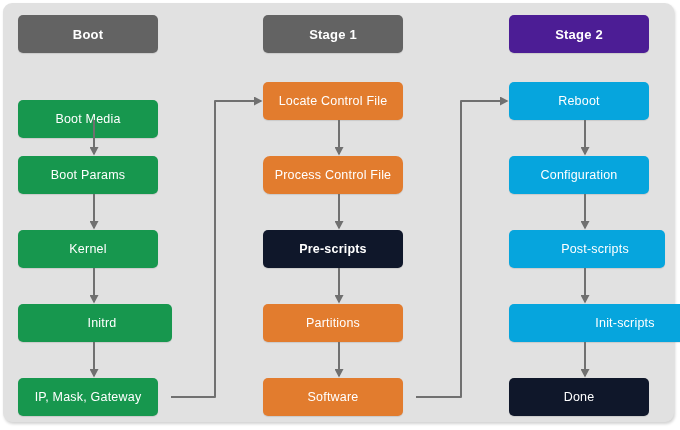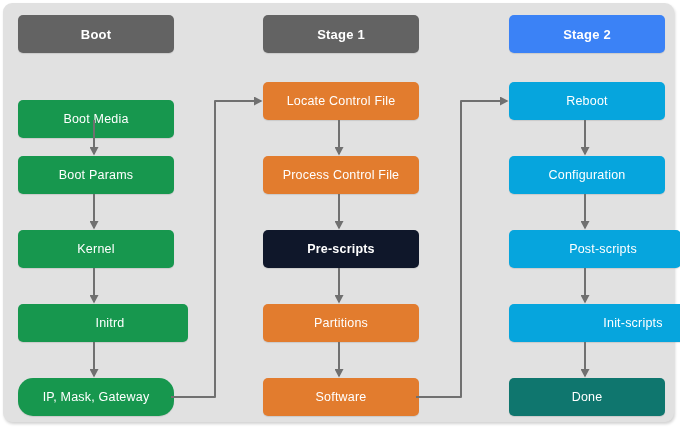--- a/index.html
+++ b/index.html
@@ -7,58 +7,58 @@
     width:680px;height:430px;position:relative;overflow:hidden;
     background:#ffffff;
     font-family:"Liberation Sans","DejaVu Sans",sans-serif;
   }
   .canvas{
     position:absolute;left:3px;top:3px;width:671px;height:419px;
     border-radius:9px;
     box-shadow:1px 2px 3px rgba(0,0,0,0.18);
   }
   .box{
-    position:absolute;width:156px;height:38px;border-radius:5px;
+    position:absolute;width:140px;height:38px;border-radius:5px;
     display:flex;align-items:center;justify-content:center;
     color:#ffffff;font-size:12.5px;line-height:1;
     box-shadow:0 1px 1px rgba(0,0,0,0.10);
     letter-spacing:0.2px;
   }
   .hdr{font-weight:bold;font-size:13px;}
   .c0{left:18px}.c1{left:263px}.c2{left:509px}
   .r0{top:15px}.r1{top:82px}.r2{top:156px}.r3{top:230px}.r4{top:304px}.r5{top:378px}
   svg.connectors{position:absolute;left:0;top:0;pointer-events:none;}
   svg.connectors path.ln{fill:none;stroke-width:2;stroke-linejoin:round;}
 </style>
 </head>
 <body>
 
 <div class="canvas" style="background-color: rgb(225, 225, 225);"></div>
 
 <div class="box hdr c0 r0" style="background-color: rgb(99, 99, 99);">Boot</div>
 <div class="box hdr c1 r0" style="background-color: rgb(99, 99, 99);">Stage 1</div>
-<div class="box hdr c2 r0" style="background-color: #3b82f6;">Stage 2</div>
+<div class="box hdr c2 r0" style="background-color: #4c1d95;">Stage 2</div>
 
 <div class="box c0 r1" style="background-color: rgb(23, 151, 78); margin-top: 18px;">Boot Media</div>
 <div class="box c0 r2" style="background-color: rgb(23, 151, 78);">Boot Params</div>
 <div class="box c0 r3" style="background-color: rgb(23, 151, 78);">Kernel</div>
 <div class="box c0 r4" style="background-color: rgb(23, 151, 78); padding-left: 14px;">Initrd</div>
-<div class="box c0 r5" style="background-color: rgb(23, 151, 78); border-radius: 15px;">IP, Mask, Gateway</div>
+<div class="box c0 r5" style="background-color: rgb(23, 151, 78);">IP, Mask, Gateway</div>
 
 <div class="box c1 r1" style="background-color: rgb(226, 124, 46);">Locate Control File</div>
-<div class="box c1 r2" style="background-color: rgb(226, 124, 46);">Process Control File</div>
+<div class="box c1 r2" style="background-color: rgb(226, 124, 46); border-radius: 7px;">Process Control File</div>
 <div class="box c1 r3" style="background-color: #0f172a; font-weight: bold;">Pre-scripts</div>
 <div class="box c1 r4" style="background-color: rgb(226, 124, 46);">Partitions</div>
 <div class="box c1 r5" style="background-color: rgb(226, 124, 46); text-align: center;">Software</div>
 
 <div class="box c2 r1" style="background-color: rgb(6, 165, 221);">Reboot</div>
 <div class="box c2 r2" style="background-color: rgb(6, 165, 221);">Configuration</div>
 <div class="box c2 r3" style="background-color: rgb(6, 165, 221); padding-left: 16px;">Post-scripts</div>
 <div class="box c2 r4" style="background-color: rgb(6, 165, 221); padding-left: 46px;">Init-scripts</div>
-<div class="box c2 r5" style="background-color: #0f766e;">Done</div>
+<div class="box c2 r5" style="background-color: #0f172a;">Done</div>
 
 <svg class="connectors" width="680" height="430" viewBox="0 0 680 430">
   <defs>
     <marker id="ah" markerUnits="userSpaceOnUse" markerWidth="9" markerHeight="9" refX="7" refY="4.5" orient="auto">
       <path d="M0 0 L8.5 4.5 L0 9 Z" style="fill: rgb(112, 112, 112);"></path>
     </marker>
   </defs>
   <g style="stroke: rgb(112, 112, 112);">
     <path class="ln" marker-end="url(#ah)" d="M94 120 V154"></path>
     <path class="ln" marker-end="url(#ah)" d="M94 194 V228"></path>

